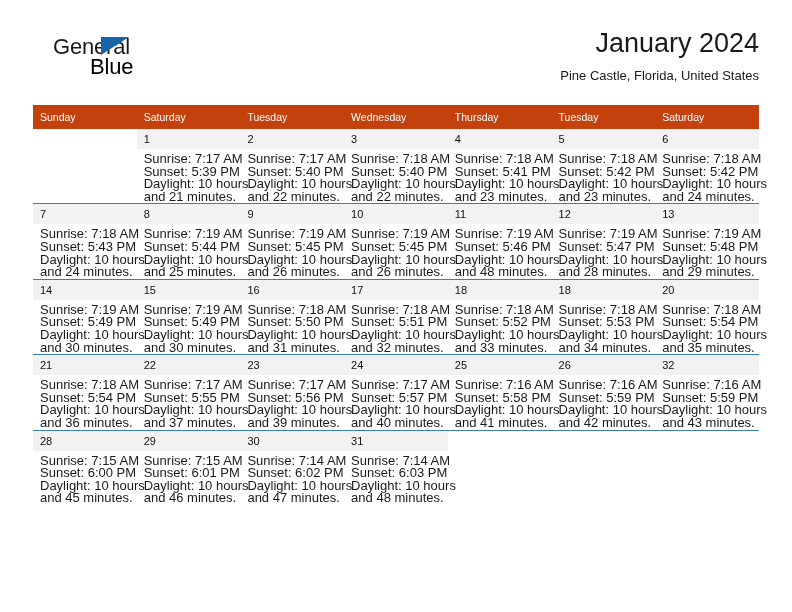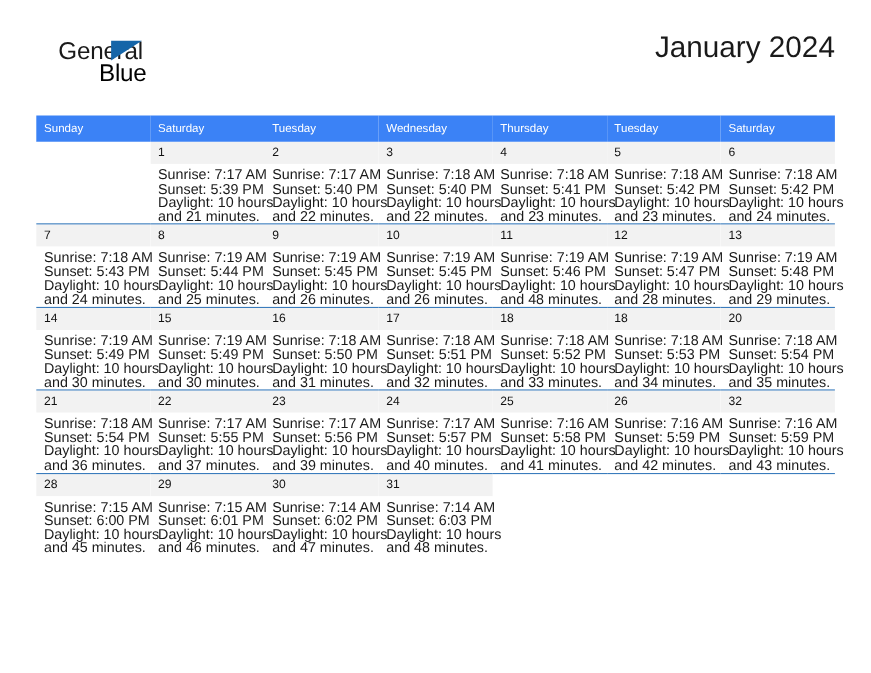--- a/index.html
+++ b/index.html
@@ -89,21 +89,21 @@
   
   .calendar {
     position: absolute;
     left: 33px;
     top: 105px;
     width: 726px;
     border-collapse: collapse;
     table-layout: fixed;
   }
   .calendar th {
-    background: #3b82f6;
+    background: #c2410c;
     color: #ffffff;
     font-size: 10.5px;
     font-weight: normal;
     text-align: left;
     padding: 5px 0 5px 7px;
     height: 14px;
     border: none;
   }
   .calendar td {
     vertical-align: top;
@@ -146,20 +146,21 @@
   <div class="header">
 
     <div class="logo">
       <span class="logo-general">General</span>
       <span class="logo-triangle"></span>
       <span class="logo-blue">Blue</span>
     </div>
 
     <div class="title-block">
       <div class="cal-title">January 2024</div>
+      <div class="cal-subtitle">Pine Castle, Florida, United States</div>
     </div>
 
   </div>
 
   <table class="calendar">
     <thead>
       <tr>
         <th>Sunday</th>
         <th>Saturday</th>
         <th>Tuesday</th>

